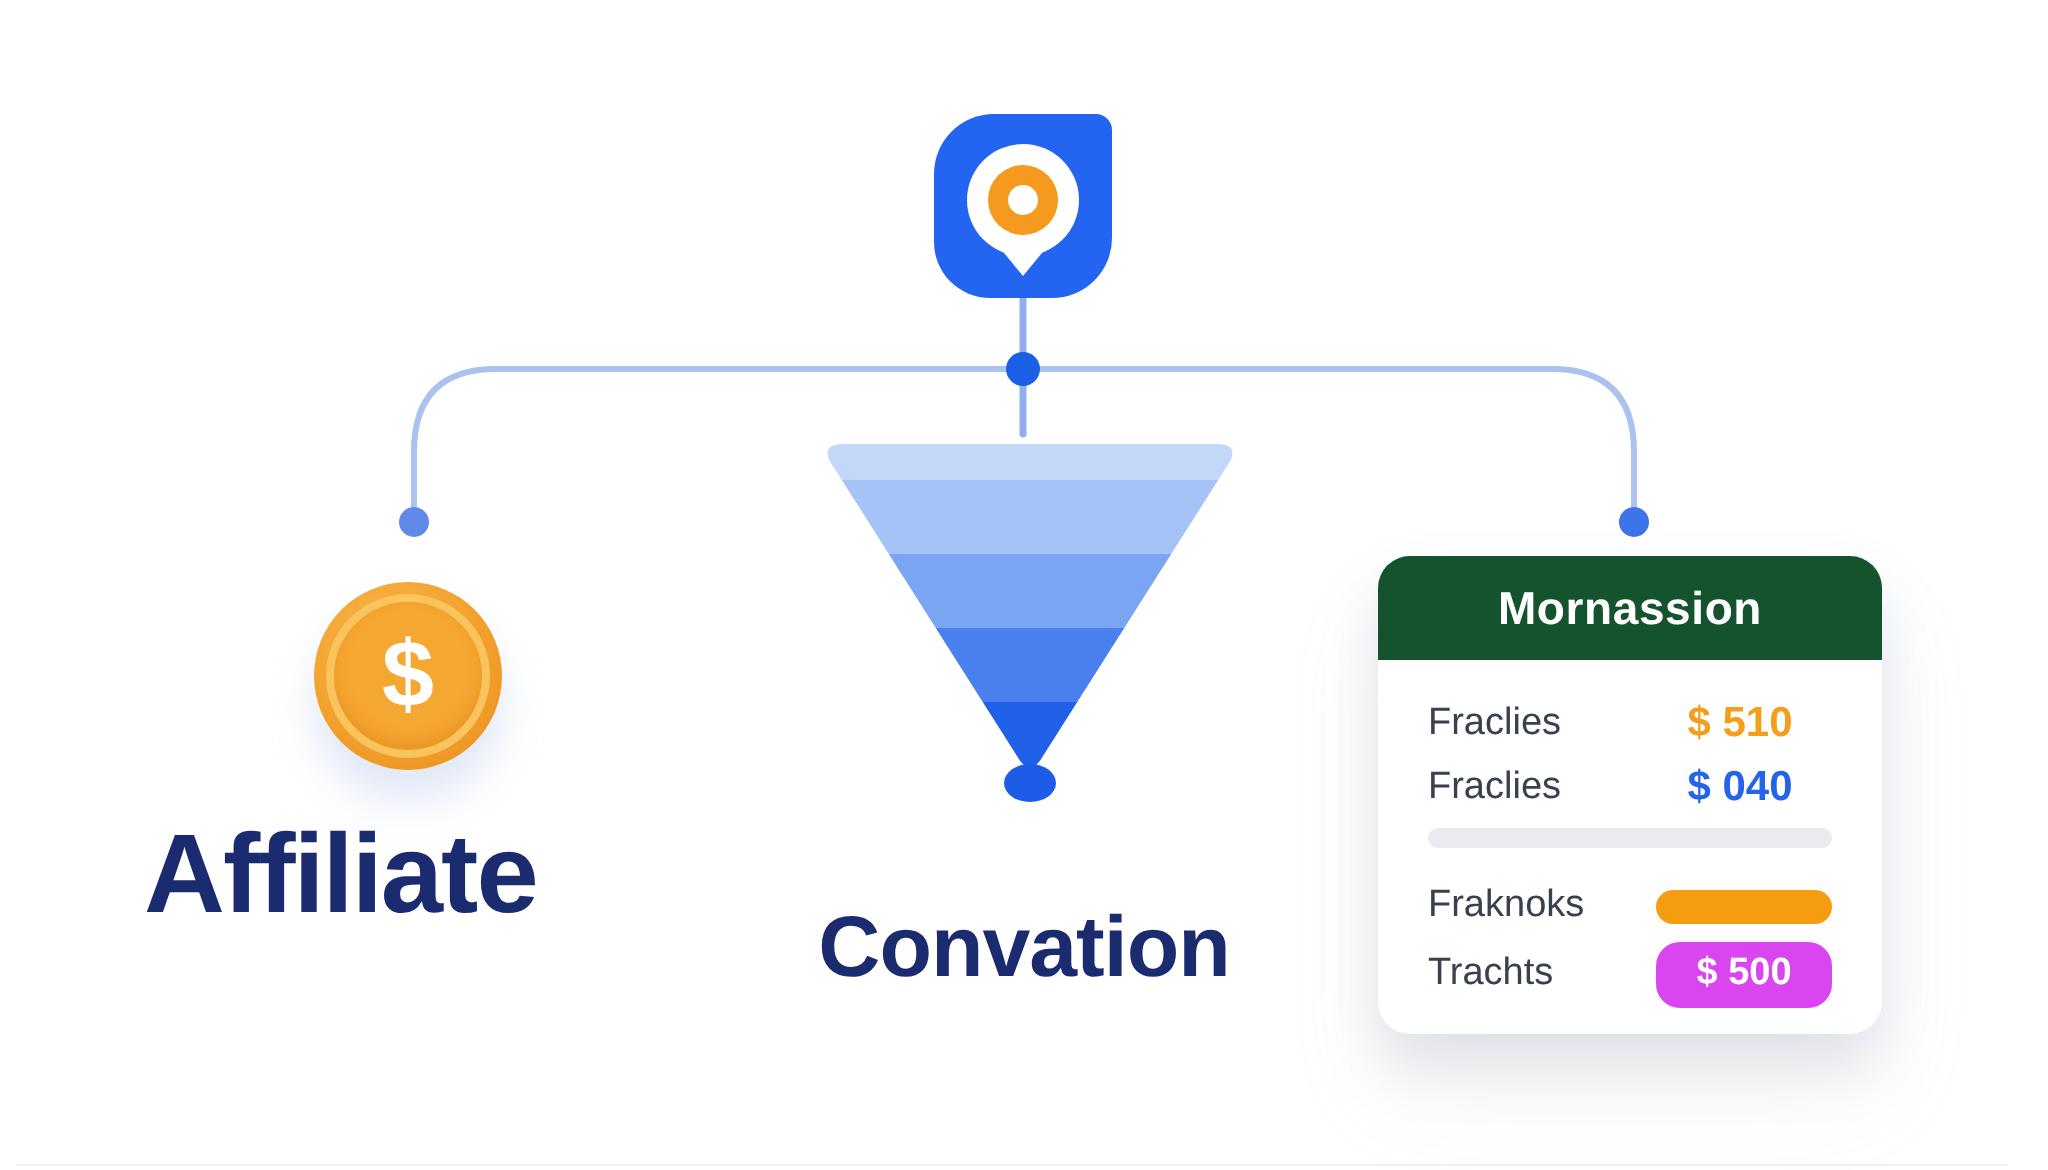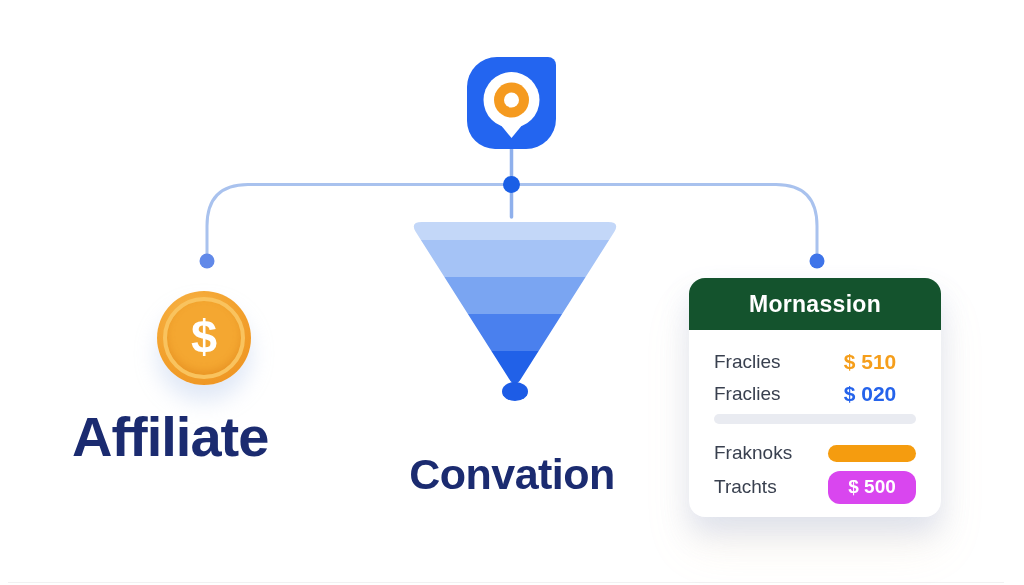--- a/index.html
+++ b/index.html
@@ -128,21 +128,21 @@
     <div class="card-header">Mornassion</div>
     <div class="card-body">
 
       <div class="stat-row">
         <span class="stat-label">Fraclies</span>
         <span class="stat-value v-orange">$ 510</span>
       </div>
 
       <div class="stat-row">
         <span class="stat-label">Fraclies</span>
-        <span class="stat-value v-blue">$ 020</span>
+        <span class="stat-value v-blue">$ 040</span>
       </div>
 
       <div class="track"></div>
 
       <div class="action-row">
         <span class="stat-label">Fraknoks</span>
         <span class="pill"></span>
       </div>
 
       <div class="action-row">

